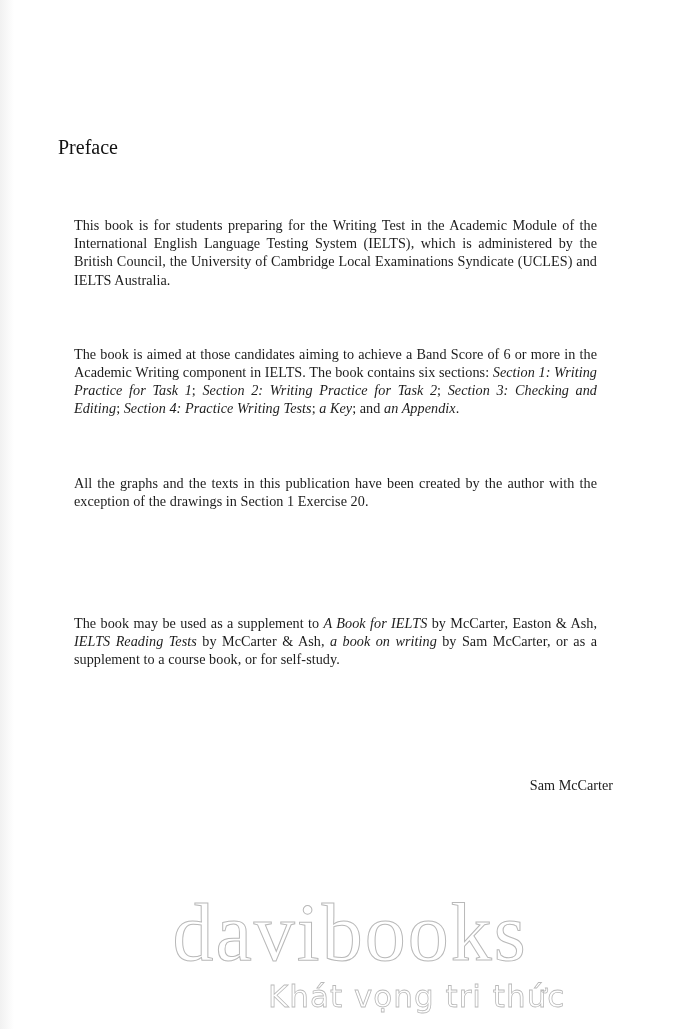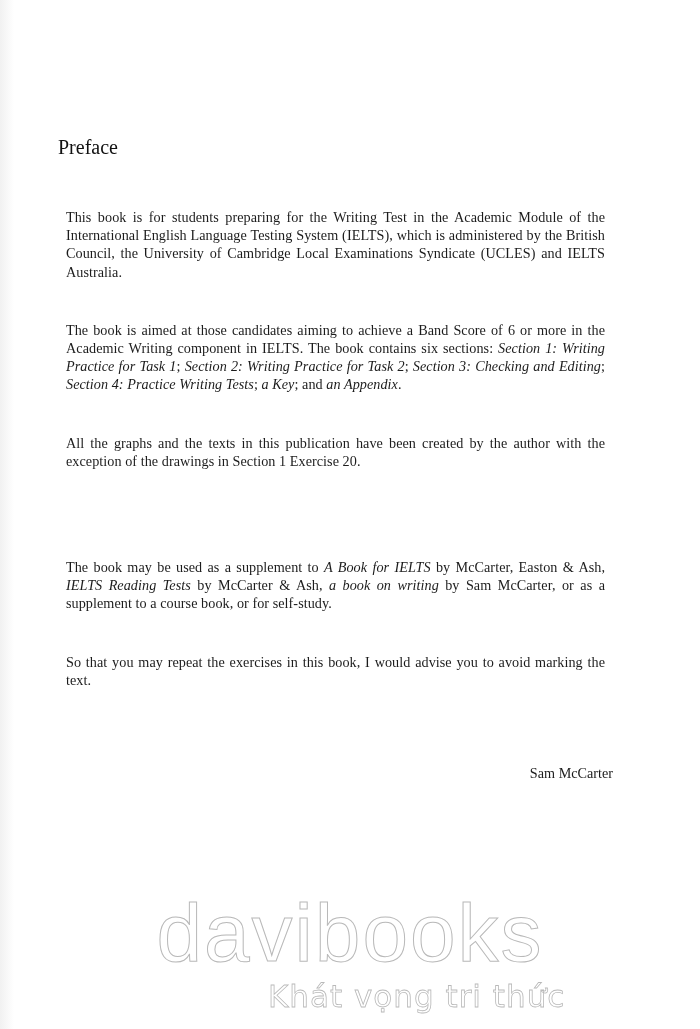--- a/index.html
+++ b/index.html
@@ -9,28 +9,28 @@
   }
   .page-edge {
     position: absolute; left: 0; top: 0; width: 14px; height: 1029px;
     background: linear-gradient(to right, #f1f1f1, #ffffff);
   }
   .content { position: absolute; left: 58px; top: 134px; width: 555px; }
   h1 {
     margin: 0; font-size: 20px; font-weight: normal; line-height: 26px; color: #111;
   }
   .para {
-    margin: 8px; font-size: 14.2px; line-height: 18.2px; text-align: justify;
+    margin: 16px; font-size: 14.2px; line-height: 18.2px; text-align: justify;
     letter-spacing: 0.05px;
   }
   .para i { font-style: italic; }
   .signature { font-size: 14.2px; line-height: 18px; text-align: right; margin-top: 36px; }
   .watermark {
     position: absolute; left: 0; width: 700px; text-align: center;
-    font-family: Liberation Sans, sans-serif; color: #ffffff;
+    font-family: Liberation Serif, serif; color: #ffffff;
     -webkit-text-stroke: 1px #b9b9b9;
   }
   .wm-brand { top: 888px; font-size: 82px; letter-spacing: 2px; line-height: 90px; padding-left: 0px; }
   .wm-tagline {
     top: 978px; font-size: 31px; line-height: 36px; text-align: left; left: 268px; width: auto;
     font-family: "DejaVu Sans", sans-serif; -webkit-text-stroke: 0.8px #b9b9b9; letter-spacing: 1px;
   }
 </style>
 </head>
 <body>
@@ -50,20 +50,19 @@
   <p class="para"><span>All the graphs and the texts in this publication have been created by the author with the exception of the drawings in Section 1 Exercise 20.</span></p>
 
   <div style="height:24px"></div>
 
   <div style="height:24px"></div>
 
   <div style="height:24px"></div>
   <p class="para"><span>The book may be used as a supplement to </span><i>A Book for IELTS</i><span> by McCarter, Easton &amp; Ash, </span><i>IELTS Reading Tests</i><span> by McCarter &amp; Ash, </span><i>a book on writing</i><span> by Sam McCarter, or as a supplement to a course book, or for self-study.</span></p>
 
   <div style="height:24px"></div>
-  <p class="para"><span>So that you may repeat the exercises in this book, I would advise you to avoid marking the text.</span></p>
 
   <div style="height:31px"></div>
   <div class="signature">Sam McCarter</div>
 </div>
 
 <div class="watermark wm-brand">davibooks</div>
 <div class="watermark wm-tagline">Khát vọng tri thức</div>
 
 </body></html>

